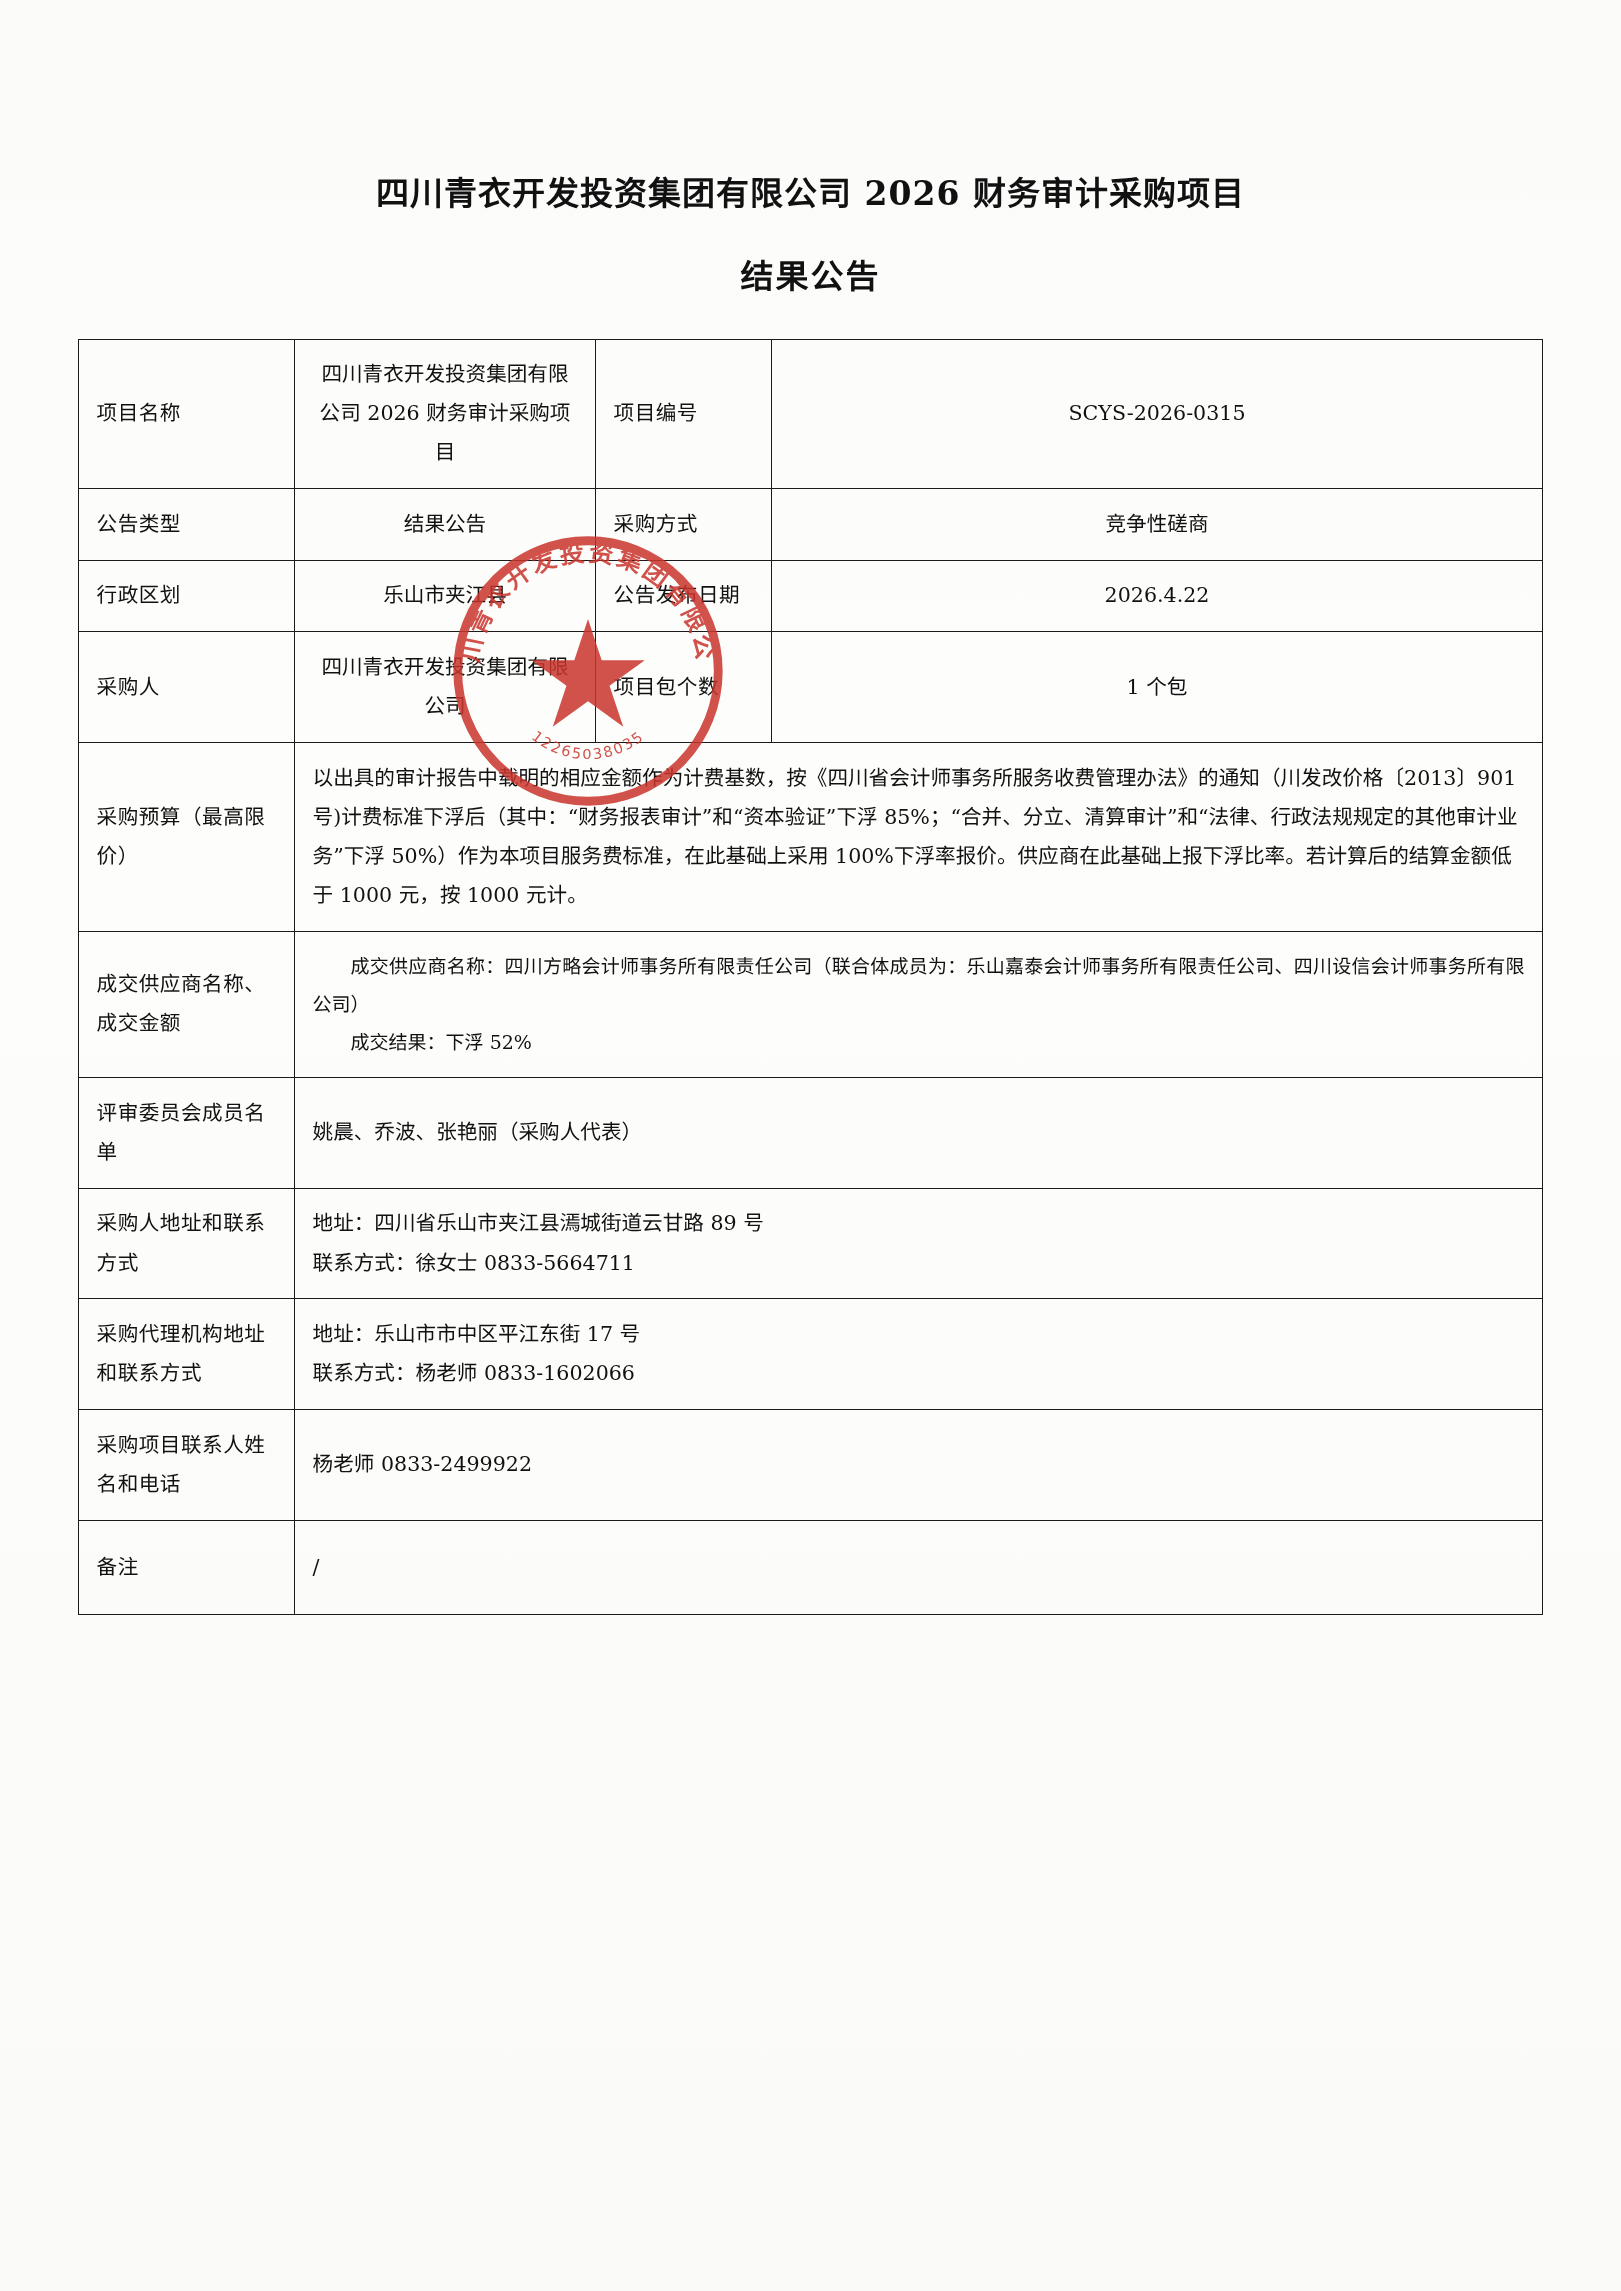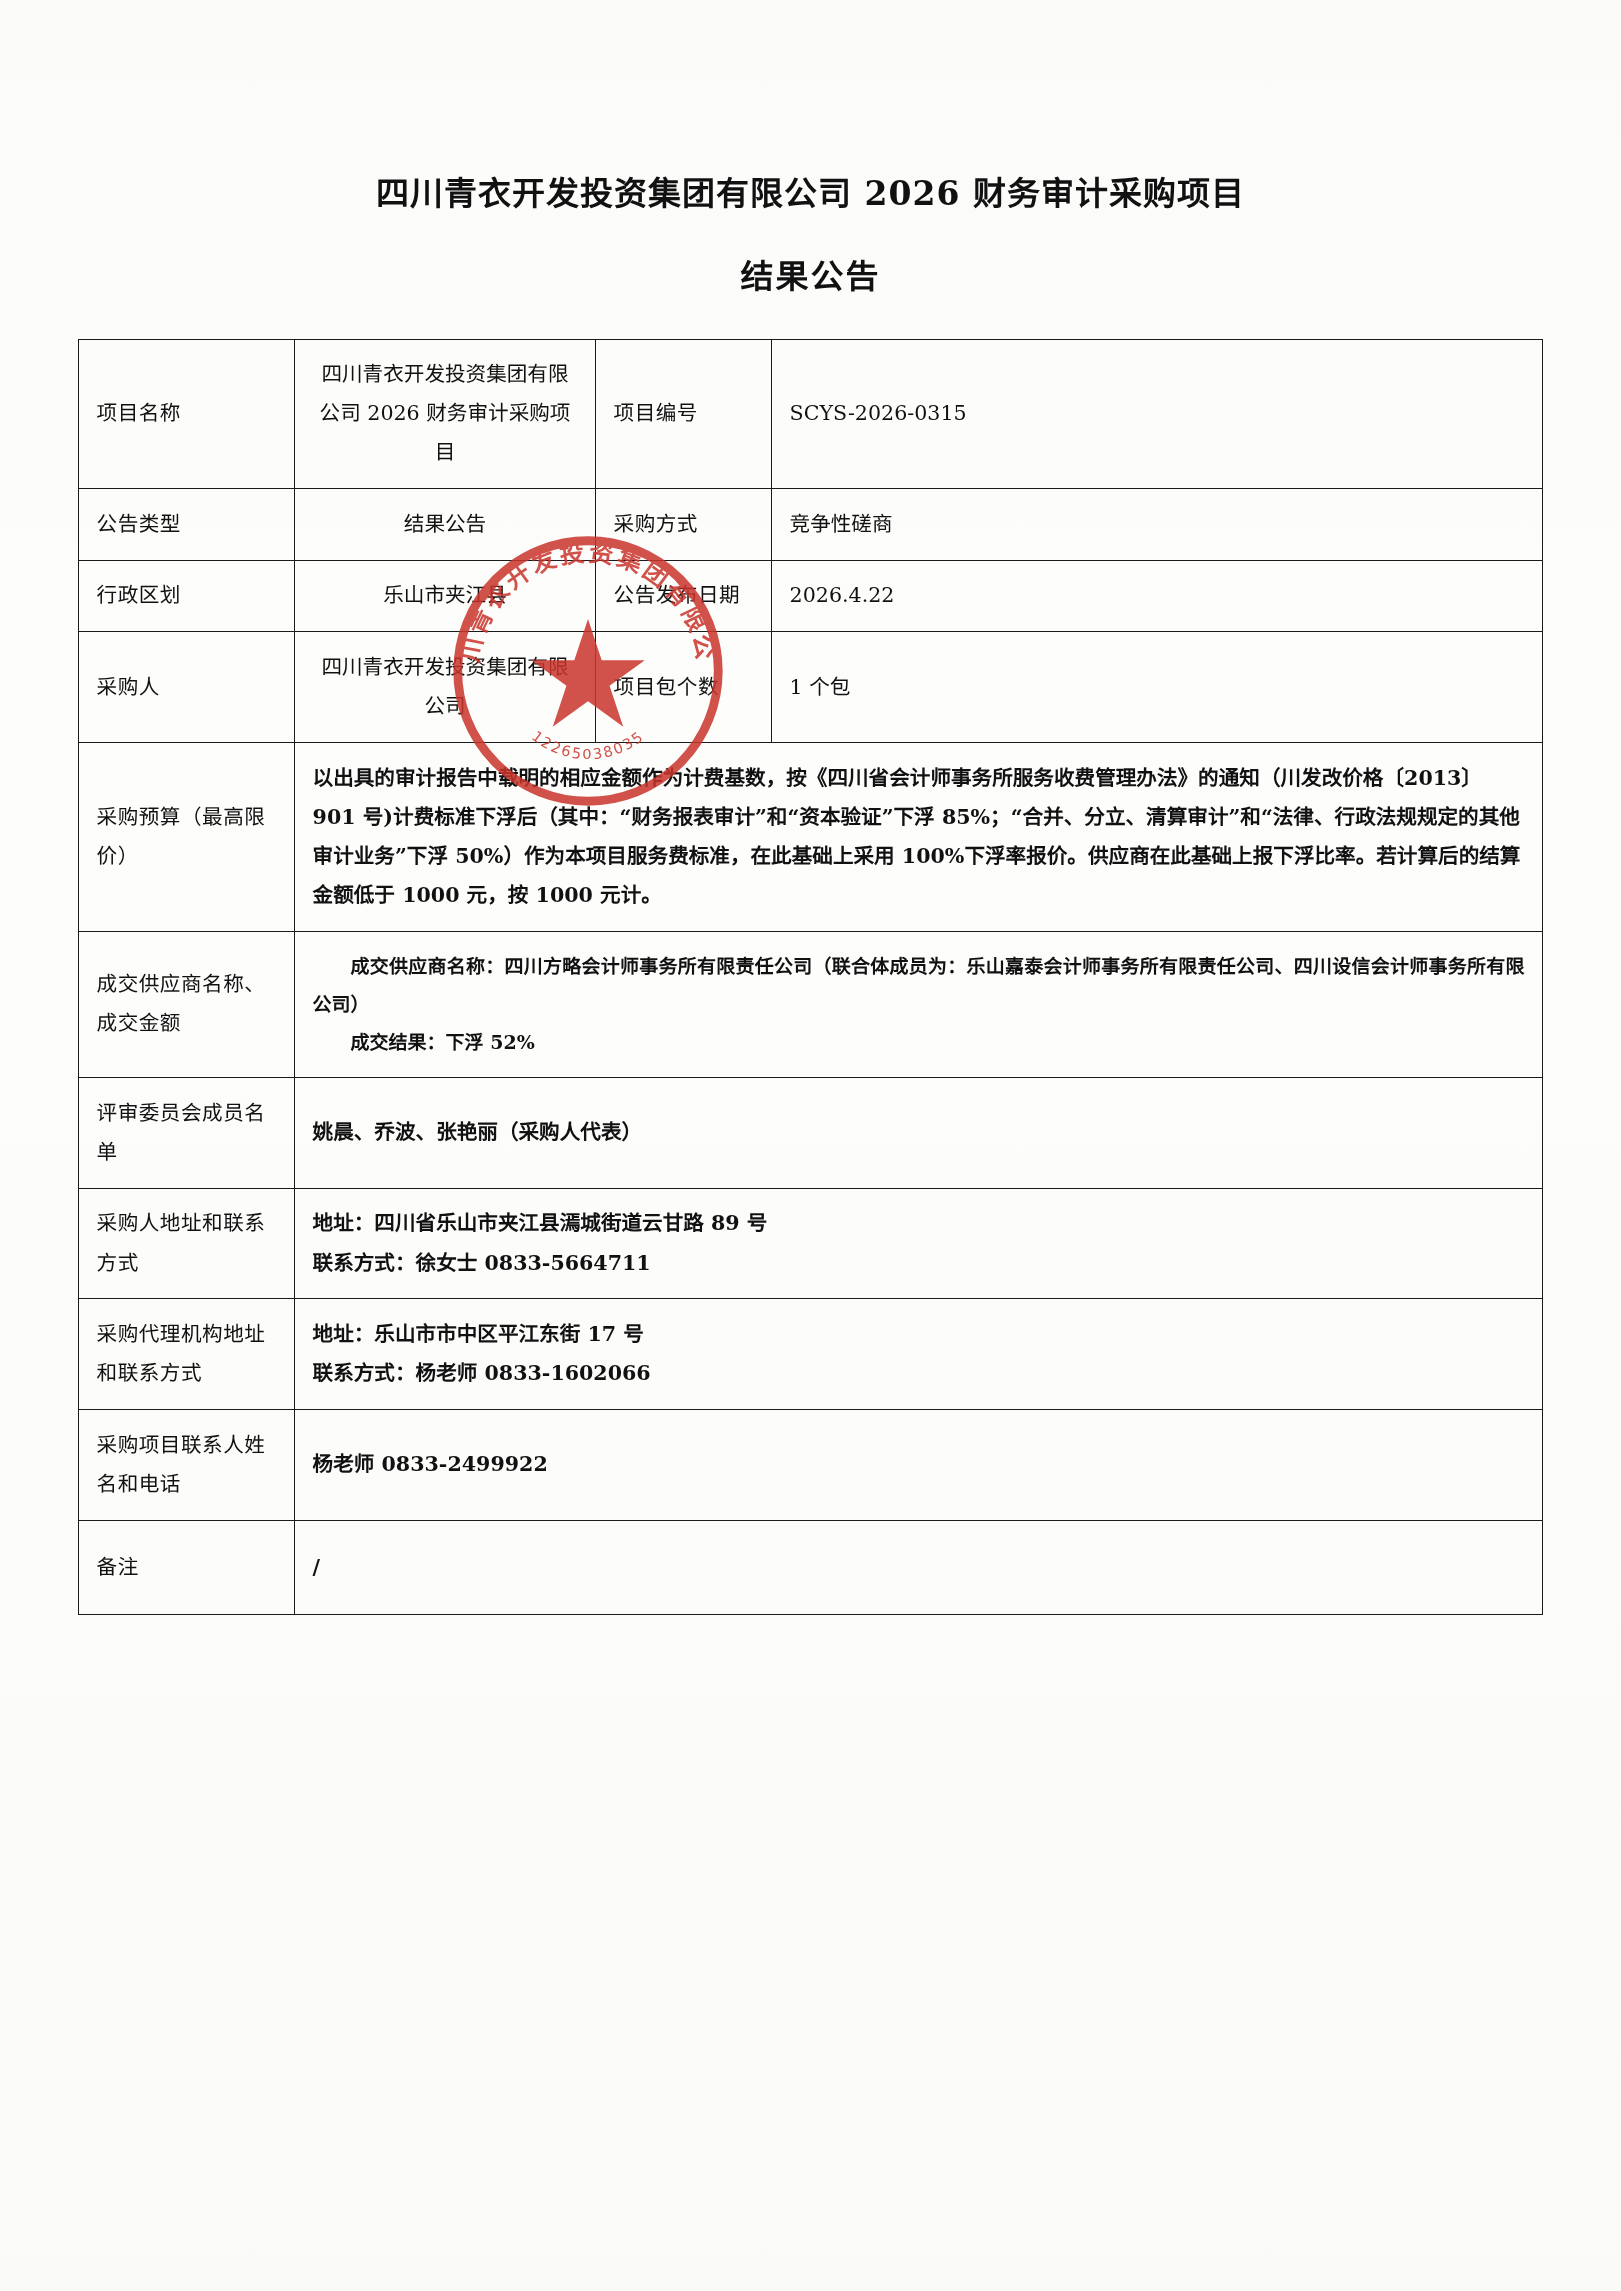--- a/index.html
+++ b/index.html
@@ -67,22 +67,22 @@
     font-family: "DejaVu Serif", "Liberation Serif", serif;
   }
   td.lbl {
     font-weight: normal;
     font-family: "DejaVu Sans", "Liberation Sans", sans-serif;
     font-size: 21px;
     letter-spacing: 0.5px;
     width: 216px;
   }
   td.val-a { width: 301px; text-align: center; }
-  td.val-wide { text-align: left; font-weight: bold; }
-  td.center-val { text-align: left; }
+  td.val-wide { text-align: left; }
+  td.center-val { text-align: center; }
   .para {
     text-indent: 0;
     text-align: justify;
     font-size: 19px;
     line-height: 2.0;
   }
   .para-indent { text-indent: 2em; }
   .line { display: block; }
   .tall-40 { height: 94px; }
 

